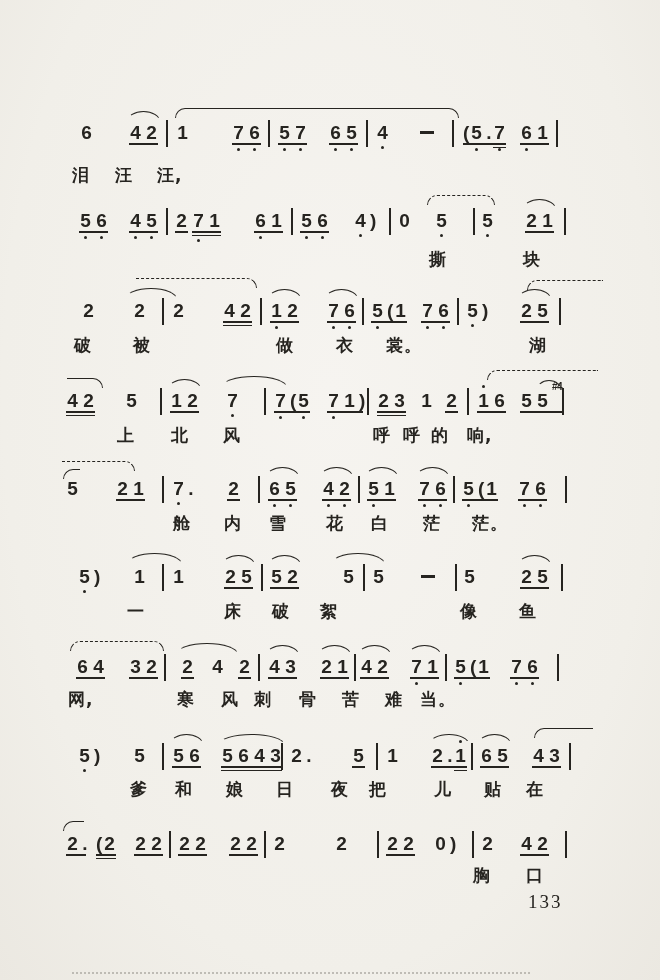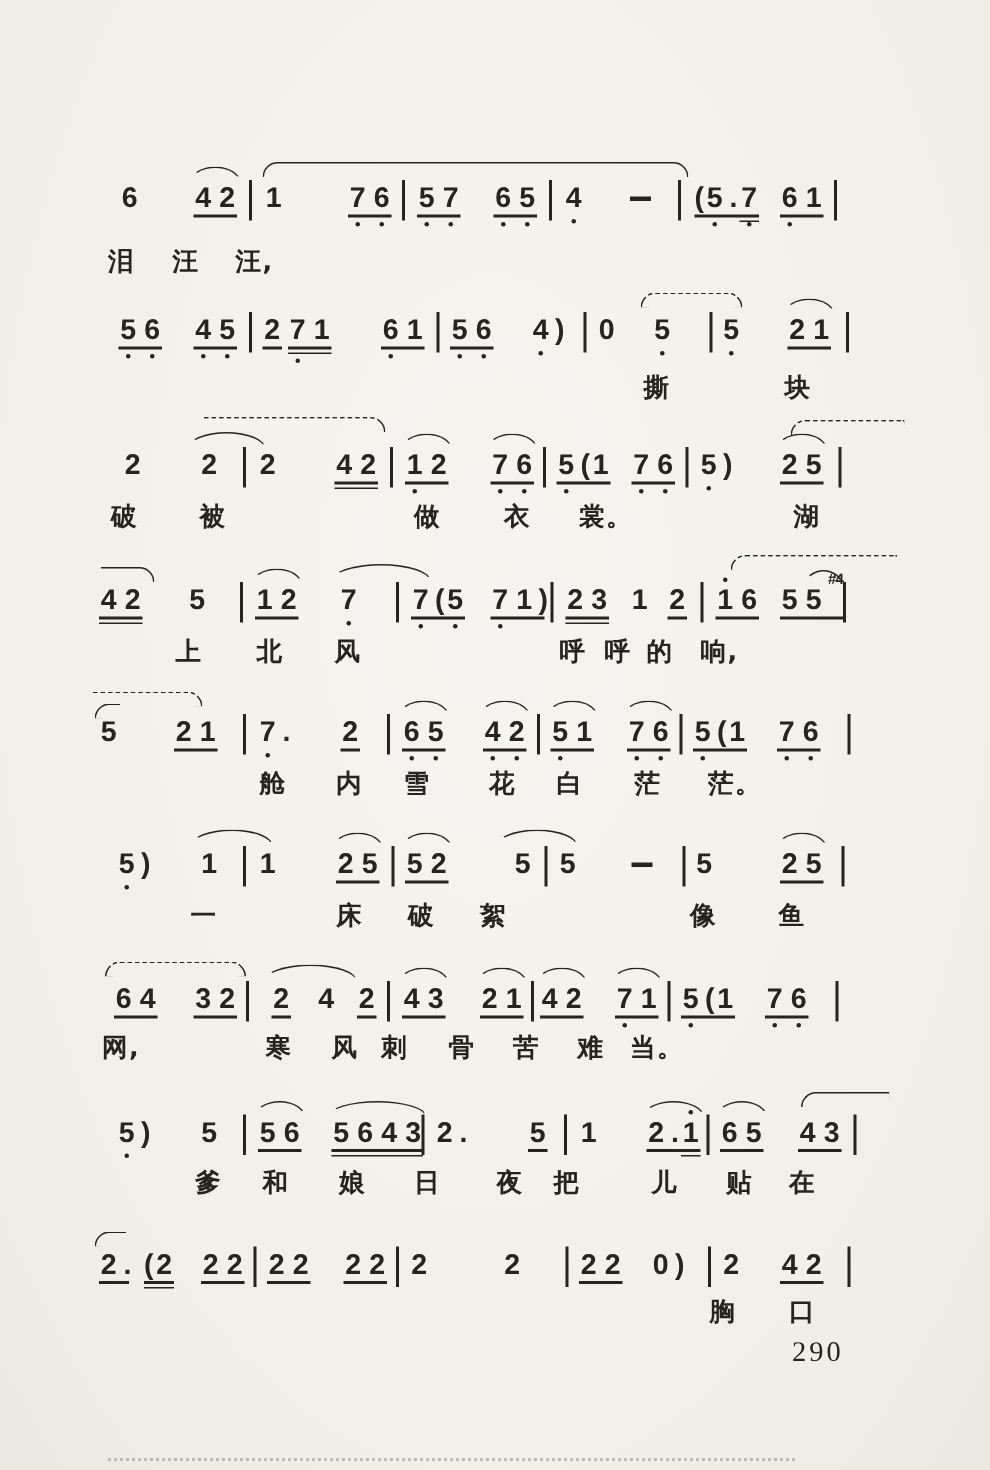--- a/index.html
+++ b/index.html
@@ -34,21 +34,21 @@
   .sup{position:relative;display:inline-block;top:-8px;width:14px;margin-right:0;
        font:700 10px/10px "Liberation Sans",sans-serif;color:var(--ink);letter-spacing:-.5px;}
   #pageno{position:absolute;left:528px;top:892px;font:400 19px/1 "Liberation Serif",serif;
           color:var(--ink);letter-spacing:2px;}
   #bedge{position:absolute;left:72px;top:972px;width:458px;border-top:2px dotted #97948d;opacity:.55;}
 </style>
 </head>
 <body>
 
 <div id="sheet">
-  <div id="pageno">290</div>
+  <div id="pageno">133</div>
   <div id="bedge"></div>
 <div class="grp u0" style="left: 80px; top: 122px;">
       <span class="nc">6</span>
     </div>
     <div class="grp u1" style="left: 129px; top: 122px;">
       <span class="nc">4</span>
       <span class="nc">2</span>
       <i class="ul"></i>
       <i class="tslur"></i>
     </div>

